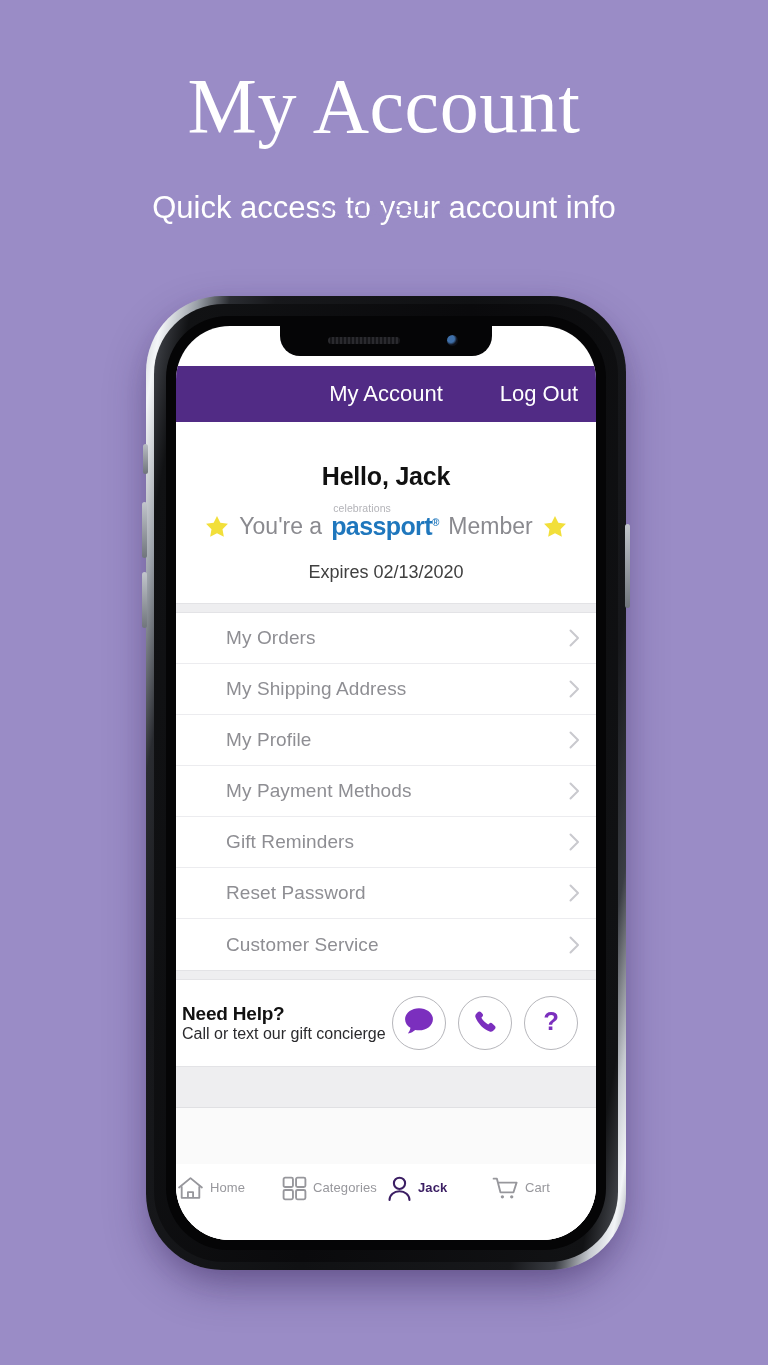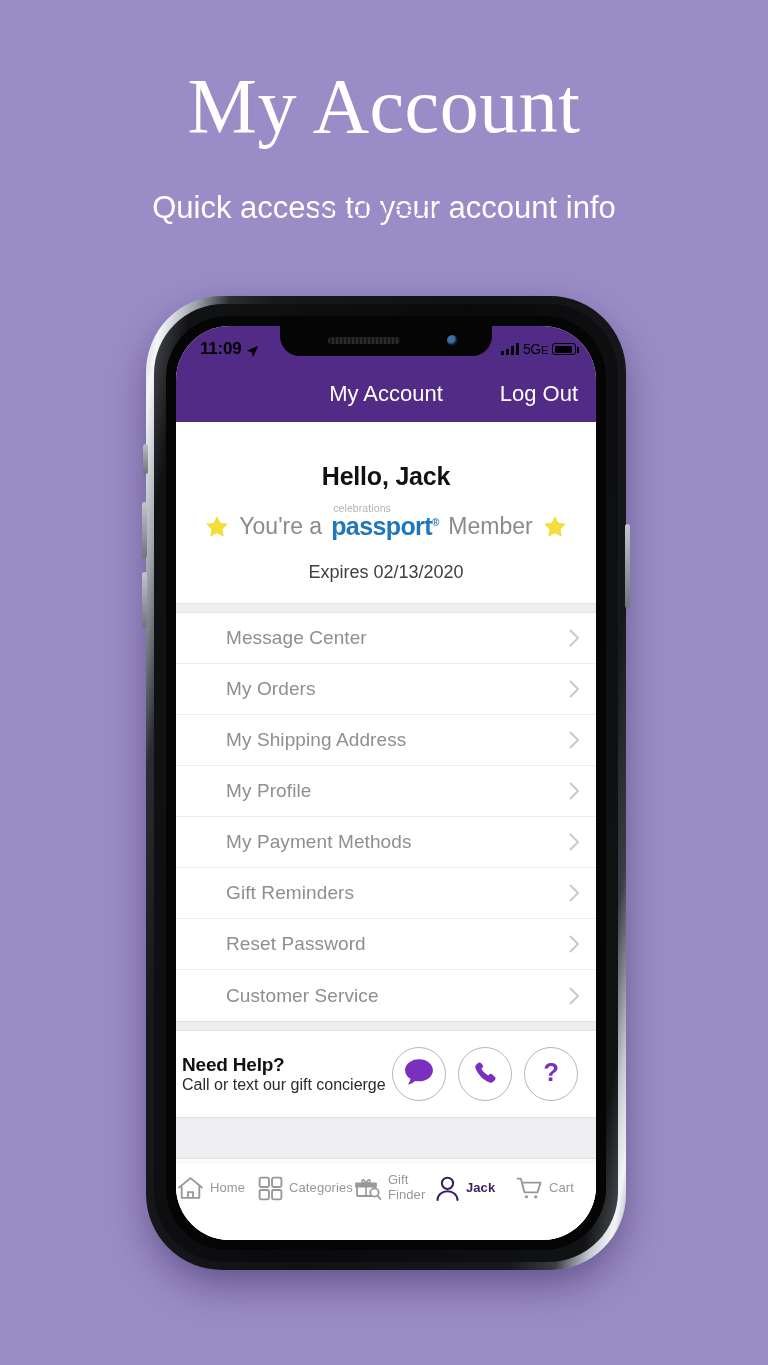--- a/index.html
+++ b/index.html
@@ -180,42 +180,20 @@
   <div class="phone-body">
     <div class="btn-silent"></div>
     <div class="btn-volup"></div>
     <div class="btn-voldn"></div>
     <div class="btn-power"></div>
     <div class="phone-inner"></div>
     <div class="phone-bezel"></div>
 
     <div class="screen">
 
-      <div class="statusbar">
-        <div class="sb-left">
-          <span>11:09</span>
-          <span class="loc-arrow">
-            <svg viewBox="0 0 16 16" width="13" height="13">
-                <path d="M15 1 1 7.2l6 1.8 1.8 6z" fill="#000"></path>
-              </svg>
-          </span>
-        </div>
-        <div class="sb-right">
-          <span class="bars">
-              <i></i>
-              <i></i>
-              <i></i>
-              <i></i>
-            </span>
-          <span class="netlabel"><span>5G</span><span class="sm">E</span></span>
-          <span class="batt">
-              <span></span>
-            </span>
-        </div>
-      </div>
       <div class="notch">
         <div class="speaker"></div>
         <div class="camera"></div>
       </div>
 
       <div class="navbar">
         <div class="nav-title">My Account</div>
         <div class="nav-action">Log Out</div>
       </div>
 
@@ -240,26 +218,20 @@
                   <path d="M12 1.8l3.1 6.3 7 1-5 4.9 1.2 6.9L12 17.7 5.7 20.9 6.9 14 1.9 9.1l7-1z" fill="#f2df3a"></path>
                 </svg>
             </span>
           </div>
           <div class="expires">Expires 02/13/2020</div>
         </div>
 
         <div class="band"></div>
 
         <div class="menu">
-          <div class="menu-row">
-            <span class="menu-label">Message Center</span>
-            <span class="chev"><svg viewBox="0 0 11 18" width="11" height="18">
-                  <path d="M1.5 1.5 9 9l-7.5 7.5" fill="none" stroke="#c9c9ce" stroke-width="2" stroke-linecap="round" stroke-linejoin="round"></path>
-                </svg></span>
-          </div>
           <div class="menu-row">
             <span class="menu-label">My Orders</span>
             <span class="chev"><svg viewBox="0 0 11 18" width="11" height="18">
                   <path d="M1.5 1.5 9 9l-7.5 7.5" fill="none" stroke="#c9c9ce" stroke-width="2" stroke-linecap="round" stroke-linejoin="round"></path>
                 </svg></span>
           </div>
           <div class="menu-row">
             <span class="menu-label">My Shipping Address</span>
             <span class="chev"><svg viewBox="0 0 11 18" width="11" height="18">
                   <path d="M1.5 1.5 9 9l-7.5 7.5" fill="none" stroke="#c9c9ce" stroke-width="2" stroke-linecap="round" stroke-linejoin="round"></path>
@@ -346,33 +318,20 @@
             <span class="ico">
               <svg viewBox="0 0 26 26" width="27" height="27">
                   <rect x="2.5" y="2.5" width="9" height="9" rx="1.5" fill="none" stroke="#97979c" stroke-width="1.8"></rect>
                   <rect x="14.5" y="2.5" width="9" height="9" rx="1.5" fill="none" stroke="#97979c" stroke-width="1.8"></rect>
                   <rect x="2.5" y="14.5" width="9" height="9" rx="1.5" fill="none" stroke="#97979c" stroke-width="1.8"></rect>
                   <rect x="14.5" y="14.5" width="9" height="9" rx="1.5" fill="none" stroke="#97979c" stroke-width="1.8"></rect>
                 </svg>
             </span>
             <span class="lbl">Categories</span>
           </div>
-          <div class="tab">
-            <span class="ico">
-              <svg viewBox="0 0 30 28" width="30" height="28">
-                  <rect x="4" y="11" width="18" height="11" rx="1" fill="none" stroke="#97979c" stroke-width="1.8"></rect>
-                  <path d="M3 9.5h20v3H3z" fill="none" stroke="#97979c" stroke-width="1.8" stroke-linejoin="round"></path>
-                  <path d="M13 9.5V22" fill="none" stroke="#97979c" stroke-width="1.6"></path>
-                  <path d="M13 9.5c-1.8 0-4-.6-4-2.4S11 4.6 13 9.5zm0 0c1.8 0 4-.6 4-2.4S15 4.6 13 9.5z" fill="none" stroke="#97979c" stroke-width="1.5" stroke-linejoin="round"></path>
-                  <circle cx="21.5" cy="18.5" r="4.2" fill="#fff" stroke="#97979c" stroke-width="1.8"></circle>
-                  <path d="M24.6 21.8 27.5 25" stroke="#97979c" stroke-width="1.8" stroke-linecap="round"></path>
-                </svg>
-            </span>
-            <span class="lbl">Gift Finder</span>
-          </div>
           <div class="tab active">
             <span class="ico">
               <svg viewBox="0 0 26 26" width="27" height="27">
                   <circle cx="13" cy="8" r="5.4" fill="none" stroke="#3b1e63" stroke-width="2"></circle>
                   <path d="M3.4 24c0-4.8 4.3-8.3 9.6-8.3S22.6 19.2 22.6 24" fill="none" stroke="#3b1e63" stroke-width="2" stroke-linecap="round"></path>
                 </svg>
             </span>
             <span class="lbl">Jack</span>
           </div>
           <div class="tab">

